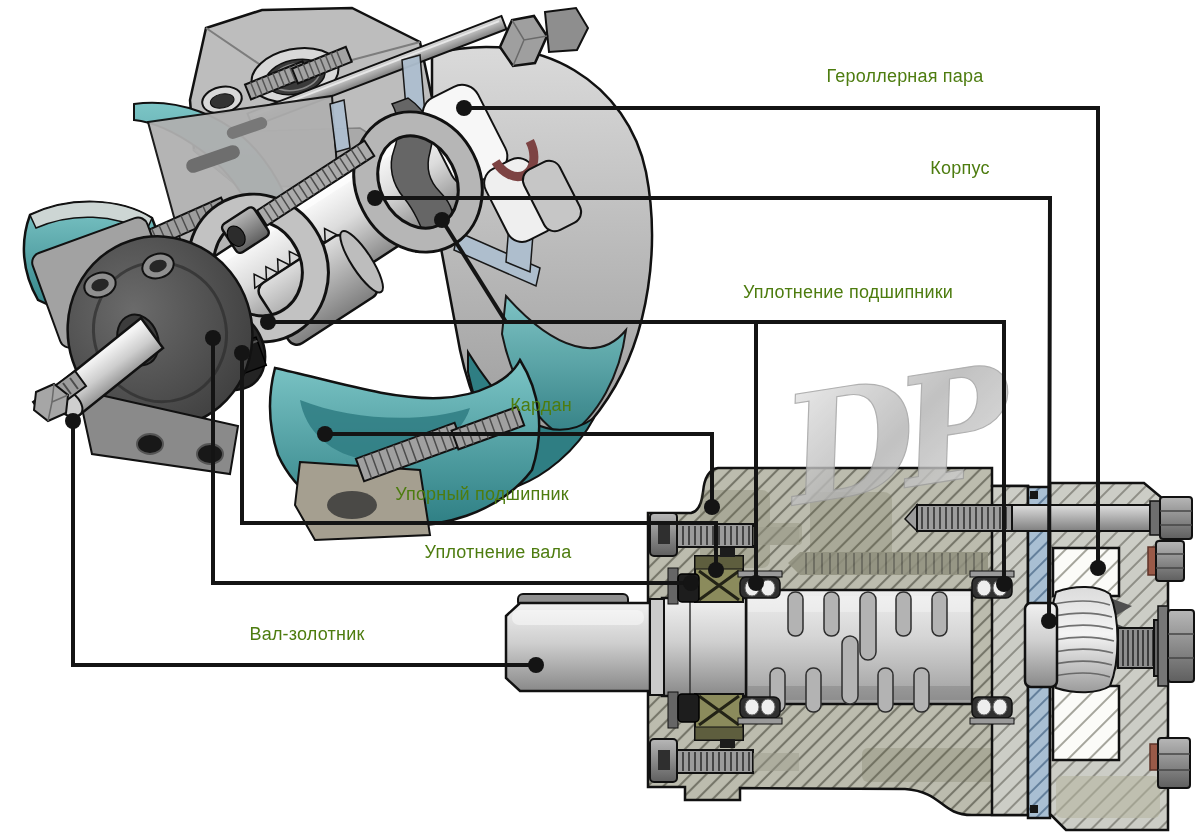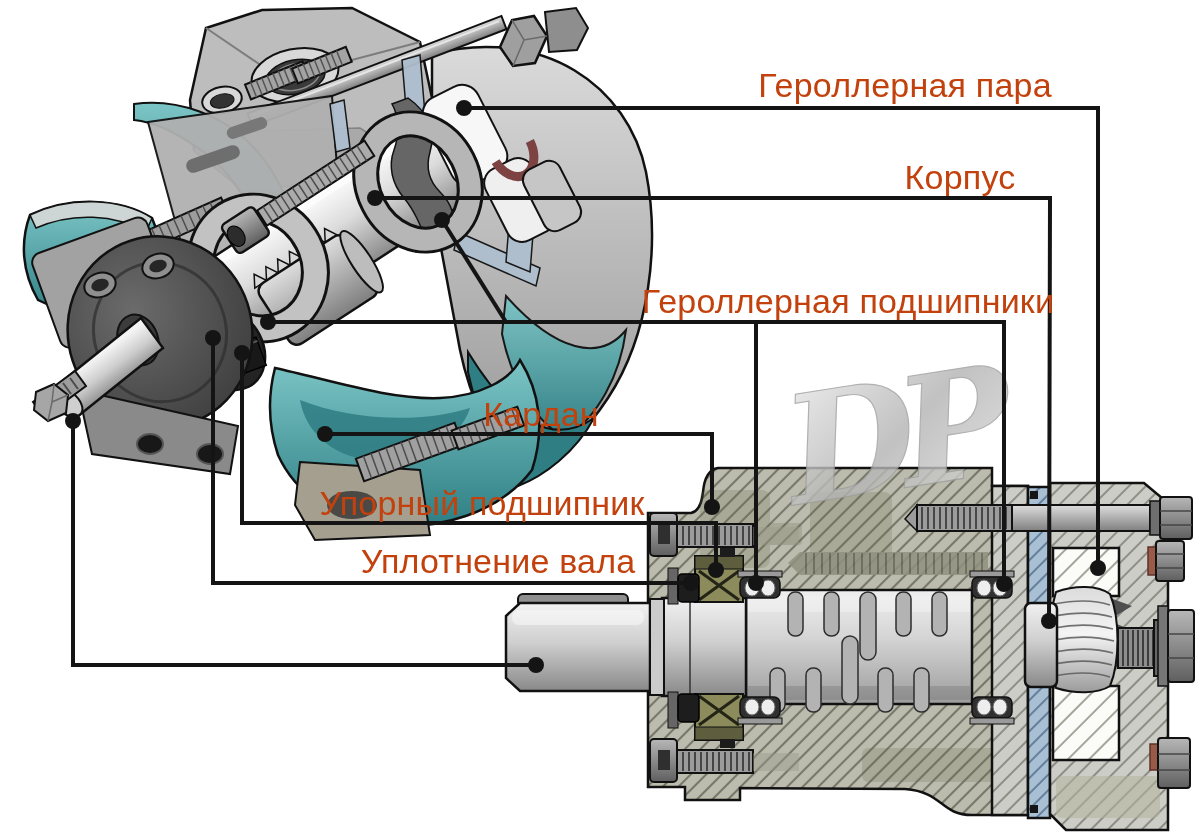--- a/index.html
+++ b/index.html
@@ -1,20 +1,20 @@
 <!DOCTYPE html>
 <html><head>
 <meta charset="utf-8">
 <style>
   html,body{margin:0;padding:0;background:#fff;}
   .stage{position:relative;width:1200px;height:835px;background:#ffffff;overflow:hidden;
          font-family:"Liberation Sans",sans-serif;}
   .stage svg{position:absolute;left:0;top:0;}
-  .lbl{position:absolute;transform:translateX(-50%);font-size:34px;line-height:1.1;
-       color:#c2410c;white-space:nowrap;letter-spacing:.2px;}
+  .lbl{position:absolute;transform:translateX(-50%);font-size:18px;line-height:1.1;
+       color:#4d7c0f;white-space:nowrap;letter-spacing:.2px;}
 </style>
 </head>
 <body>
 
 <div class="stage">
 <svg width="1200" height="835" viewBox="0 0 1200 835">
 <defs>
   <pattern id="hB" patternUnits="userSpaceOnUse" width="11" height="11" patternTransform="rotate(45)">
     <rect width="11" height="11" fill="#bcbcae"></rect>
           <line x1="2" y1="0" x2="2" y2="11" stroke="#767669" stroke-width="2.1"></line>
@@ -421,17 +421,18 @@
   <g>
     <path d="M73,421 L73,665 L536,665"></path>
     <circle cx="73" cy="421" r="8" fill="#141414" stroke="none"></circle>
     <circle cx="536" cy="665" r="8" fill="#141414" stroke="none"></circle>
   </g>
 </g>
 </svg>
 
 <div class="lbl" style="left:905px;top:67px">Героллерная пара</div>
 <div class="lbl" style="left:960px;top:159px">Корпус</div>
-<div class="lbl" style="left:848px;top:283px">Героллерная подшипники</div>
+<div class="lbl" style="left:848px;top:283px">Уплотнение подшипники</div>
 <div class="lbl" style="left:541px;top:396px">Кардан</div>
 <div class="lbl" style="left:482px;top:485px">Упорный подшипник</div>
 <div class="lbl" style="left:498px;top:543px">Уплотнение вала</div>
+<div class="lbl" style="left:307px;top:625px">Вал-золотник</div>
 </div>
 
 </body></html>

